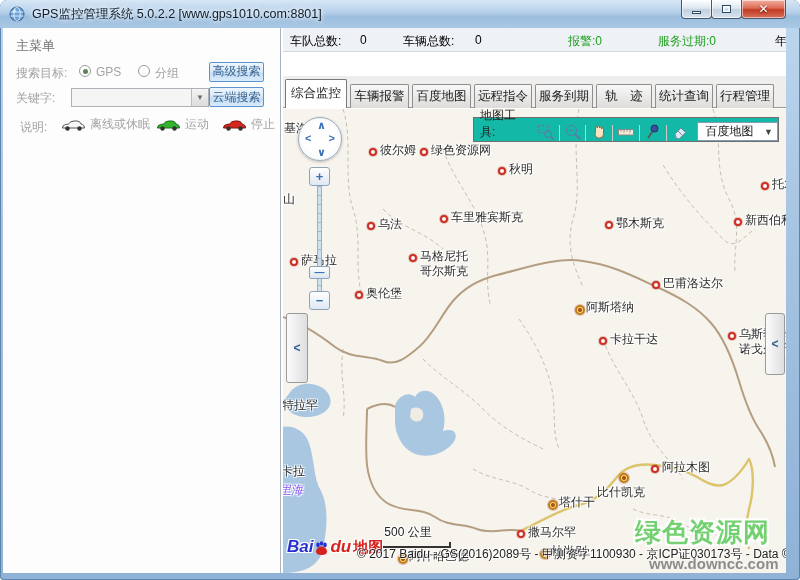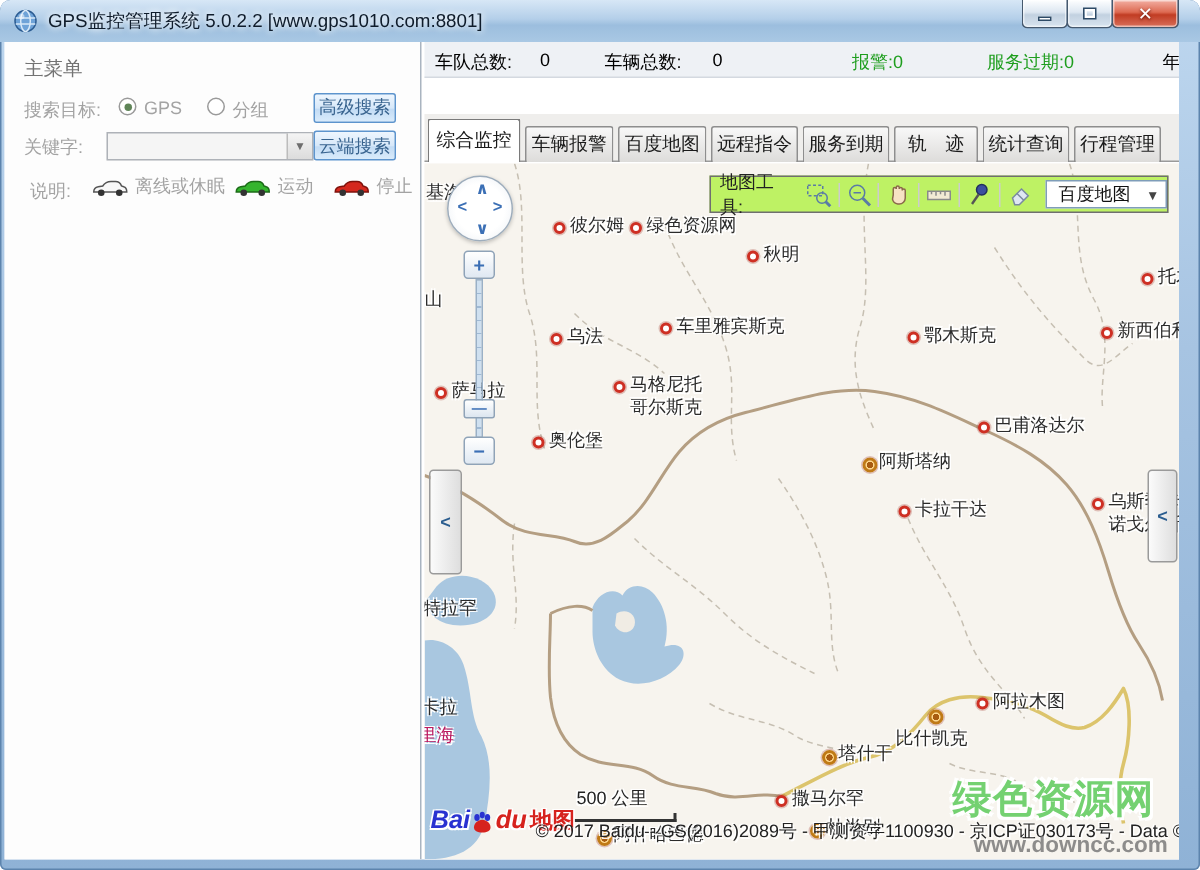--- a/index.html
+++ b/index.html
@@ -74,24 +74,24 @@
   .map svg.terrain { position:absolute; left:0; top:0; }
   .city { position:absolute; z-index:2; }
   .city .dot { position:absolute; left:0; top:0; width:8px; height:8px; border-radius:50%;
     background:#fff; border:2px solid #ce2f23; box-shadow:0 0 0 1px rgba(150,30,20,.25); }
   .city.capital .dot { width:10px; height:10px; border:2px solid #c07a16;
     background:radial-gradient(circle,#a85c10 0 2px,#ffd98c 2.2px 100%); }
   .clabel { position:absolute; left:11px; top:-5px; font-size:12px; color:#2b2b2b;
     white-space:nowrap; line-height:15px;
     text-shadow:1px 1px 0 #fff,-1px -1px 0 #fff,1px -1px 0 #fff,-1px 1px 0 #fff; }
   .city.plain .clabel { left:0; top:-7px; }
-  .city.water .clabel { left:0; top:-7px; color:#be185d; }
+  .city.water .clabel { left:0; top:-7px; color:#8b5cf6; font-style:italic; }
   
   .maptools { position:absolute; left:190px; top:8px; width:306px; height:25px;
-    background:#bef264; border:1px solid #6f6f6f; display:flex; align-items:center;
+    background:#14b8a6; border:1px solid #6f6f6f; display:flex; align-items:flex-end;
     z-index:6; padding-left:6px; }
   .maptools .mlabel { font-size:12px; color:#222; margin-right:3px; }
   .tool { width:24px; height:19px; display:flex; align-items:center; justify-content:center; }
   .tsep { width:1px; height:16px; background:#ccc; margin:0 1px; }
   .provider { position:relative; margin-left:5px; width:82px; height:19px;
     border:1px solid #7f9db9; background:#fff; font-size:12px; color:#111;
     line-height:17px; padding-left:8px; }
   .provider .parrow { position:absolute; right:4px; top:1px; font-size:9px; color:#444; }
   
   .panctl { position:absolute; left:15px; top:8px; width:44px; height:44px; z-index:6;

